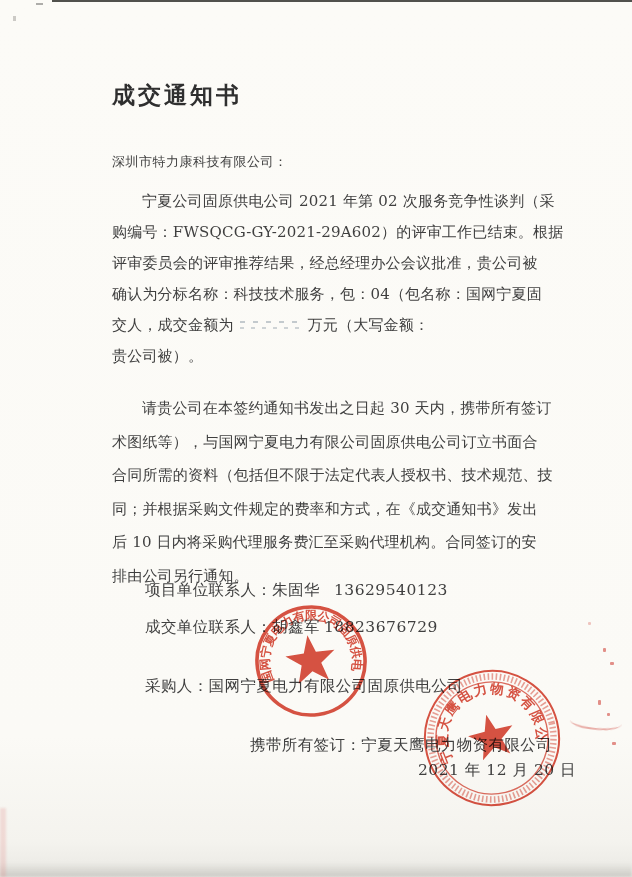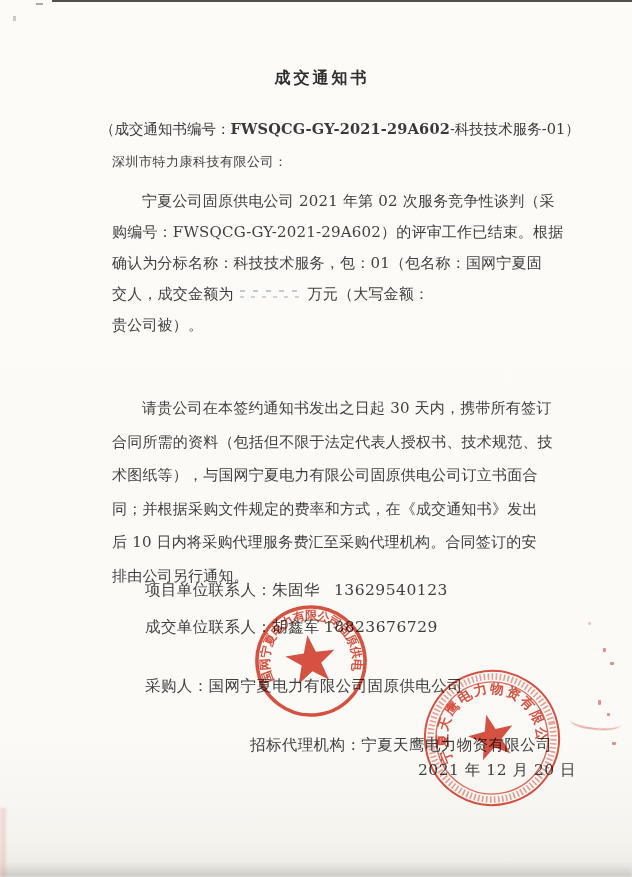--- a/index.html
+++ b/index.html
@@ -24,23 +24,23 @@
   }
   .scan-left-pink{position:absolute;left:0;top:808px;width:6px;height:69px;background:rgba(228,150,148,.28);filter:blur(1px);}
   .speck{position:absolute;background:rgba(205,55,45,.55);border-radius:1px;}
   .red-curve{
     position:absolute;left:570px;top:714px;width:52px;height:14px;
     border-bottom:2px solid rgba(205,60,50,.4);border-radius:0 0 60% 40%;
     transform:rotate(8deg);filter:blur(.4px);
   }
   
   .doc-title{
-    position:absolute;left:112px;top:68px;width:420px;text-align:center;
+    position:absolute;left:112px;top:80px;width:420px;text-align:left;
     font-family:"DejaVu Sans","Liberation Sans",sans-serif;
-    font-size:16px;font-weight:700;letter-spacing:3px;color:#2f2f2f;
+    font-size:23px;font-weight:700;letter-spacing:3px;color:#2f2f2f;
   }
   .notice-line{
     position:absolute;left:100px;top:120px;width:440px;text-align:center;
     font-size:14.5px;color:#3a3a3a;white-space:nowrap;
   }
   .notice-line .code{font-weight:700;letter-spacing:.2px;}
   .addressee{position:absolute;left:112px;top:153px;font-size:13px;letter-spacing:.5px;}
   .para{position:absolute;left:112px;width:416px;font-size:15px;letter-spacing:.2px;}
   .para .line{height:31px;line-height:31px;white-space:nowrap;}
   #para2 .line{height:33.5px;line-height:33.5px;}
@@ -75,58 +75,56 @@
   <div class="speck" style="left:603px;top:648px;width:3px;height:4px;"></div>
   <div class="speck" style="left:610px;top:662px;width:4px;height:3px;"></div>
   <div class="speck" style="left:598px;top:700px;width:3px;height:5px;"></div>
   <div class="speck" style="left:607px;top:713px;width:3px;height:3px;"></div>
   <div class="speck" style="left:612px;top:742px;width:4px;height:3px;"></div>
   <div class="speck" style="left:588px;top:622px;width:3px;height:3px;opacity:.5;"></div>
   <div class="red-curve"></div>
 
   <div class="doc-title">成交通知书</div>
 
-  <div class="notice-line">
-    <span>（成交通知书编号：</span><span class="code">FWSQCG-GY-2021-29A602</span><span>-科技技术服务-01）</span>
-  </div>
 
   <div class="addressee">深圳市特力康科技有限公司：</div>
 
   <div class="para" id="para1" style="top:186px;">
     <div class="line indent">宁夏公司固原供电公司 2021 年第 02 次服务竞争性谈判（采</div>
     <div class="line">购编号：FWSQCG-GY-2021-29A602）的评审工作已结束。根据</div>
-    <div class="line">确认为分标名称：科技技术服务，包：01（包名称：国网宁夏固</div>
+    <div class="line">评审委员会的评审推荐结果，经总经理办公会议批准，贵公司被</div>
+    <div class="line">确认为分标名称：科技技术服务，包：04（包名称：国网宁夏固</div>
     <div class="line">
       <span>交人，成交金额为</span><span class="redacted-gap"></span><span>万元（大写金额：</span>
     </div>
     <div class="line">贵公司被）。</div>
   </div>
 
   <div class="para" id="para2" style="top:392px;">
     <div class="line indent">请贵公司在本签约通知书发出之日起 30 天内，携带所有签订</div>
+    <div class="line">术图纸等），与国网宁夏电力有限公司固原供电公司订立书面合</div>
     <div class="line">合同所需的资料（包括但不限于法定代表人授权书、技术规范、技</div>
-    <div class="line">术图纸等），与国网宁夏电力有限公司固原供电公司订立书面合</div>
     <div class="line">同；并根据采购文件规定的费率和方式，在《成交通知书》发出</div>
     <div class="line">后 10 日内将采购代理服务费汇至采购代理机构。合同签订的安</div>
     <div class="line">排由公司另行通知。</div>
   </div>
 
   <div class="contact-row" style="top:580px;">
     <span>项目单位联系人：</span><span>朱固华</span><span class="phone">13629540123</span>
   </div>
   <div class="contact-row" style="top:617px;">
     <span>成交单位联系人：</span><span>胡鑫军</span><span class="phone" style="margin-left:4px;">18823676729</span>
   </div>
 
   <div class="sign-row" style="left:145px;top:676px;">
     <span>采购人：</span><span>国网宁夏电力有限公司固原供电公司</span>
   </div>
 
   <div class="sign-row" style="left:250px;top:735px;">
-    <span>招标代理机构：</span><span>宁夏天鹰电力物资有限公司</span>
+    <span>携带所有签订：</span><span>宁夏天鹰电力物资有限公司</span>
   </div>
 
   <div class="date-row">2021 年 12 月 20 日</div>
 
   <div class="stamp" style="left:250px;top:600px;transform:rotate(-8deg);">
     <svg width="122" height="122" viewBox="-61 -61 122 122">
       <defs>
         <path id="arc1" d="M -39.5,14.4 A 42,42 0 1 1 39.5,14.4"></path>
       </defs>
       <circle cx="0" cy="0" r="54" fill="none" stroke="#d5402f" stroke-width="3.6"></circle>

